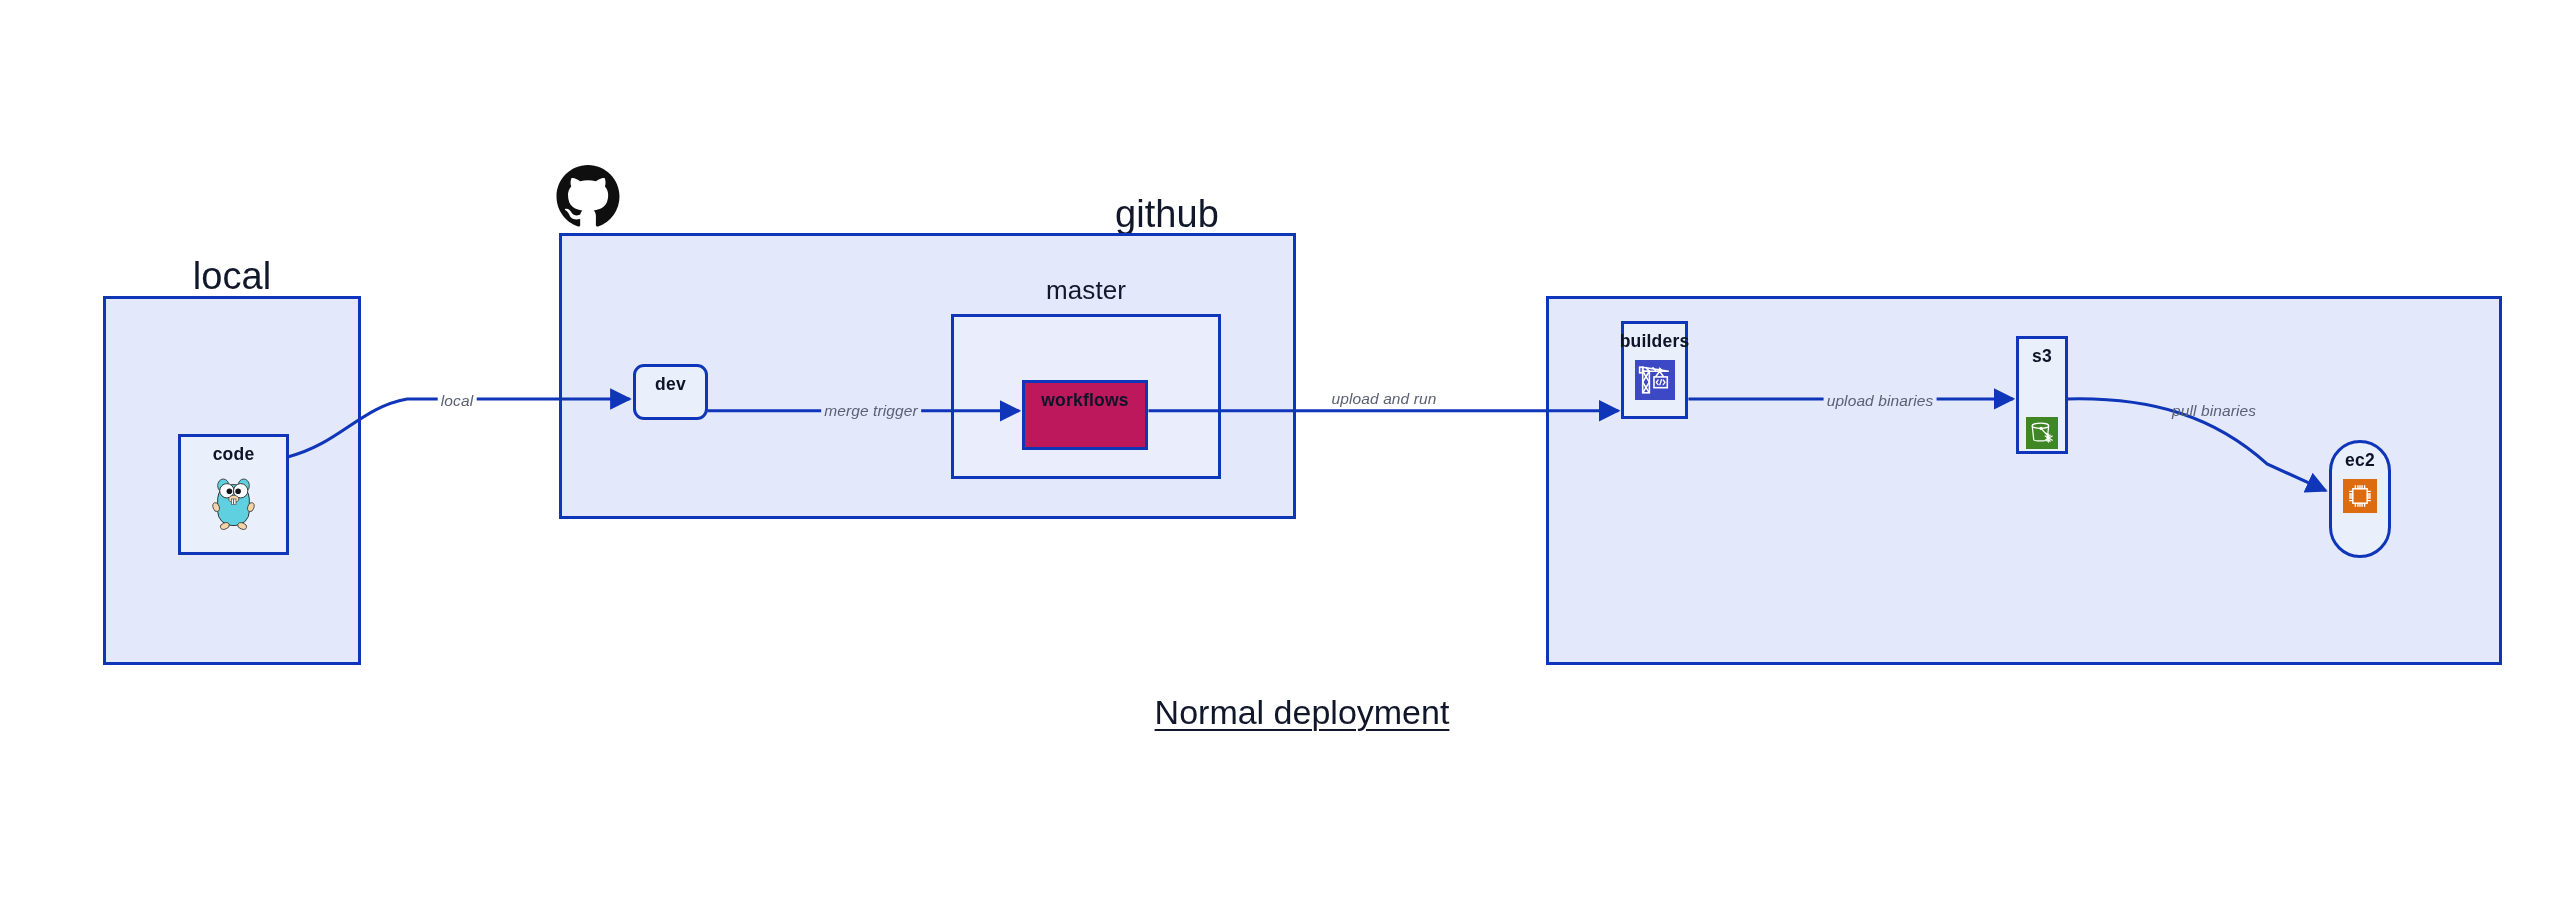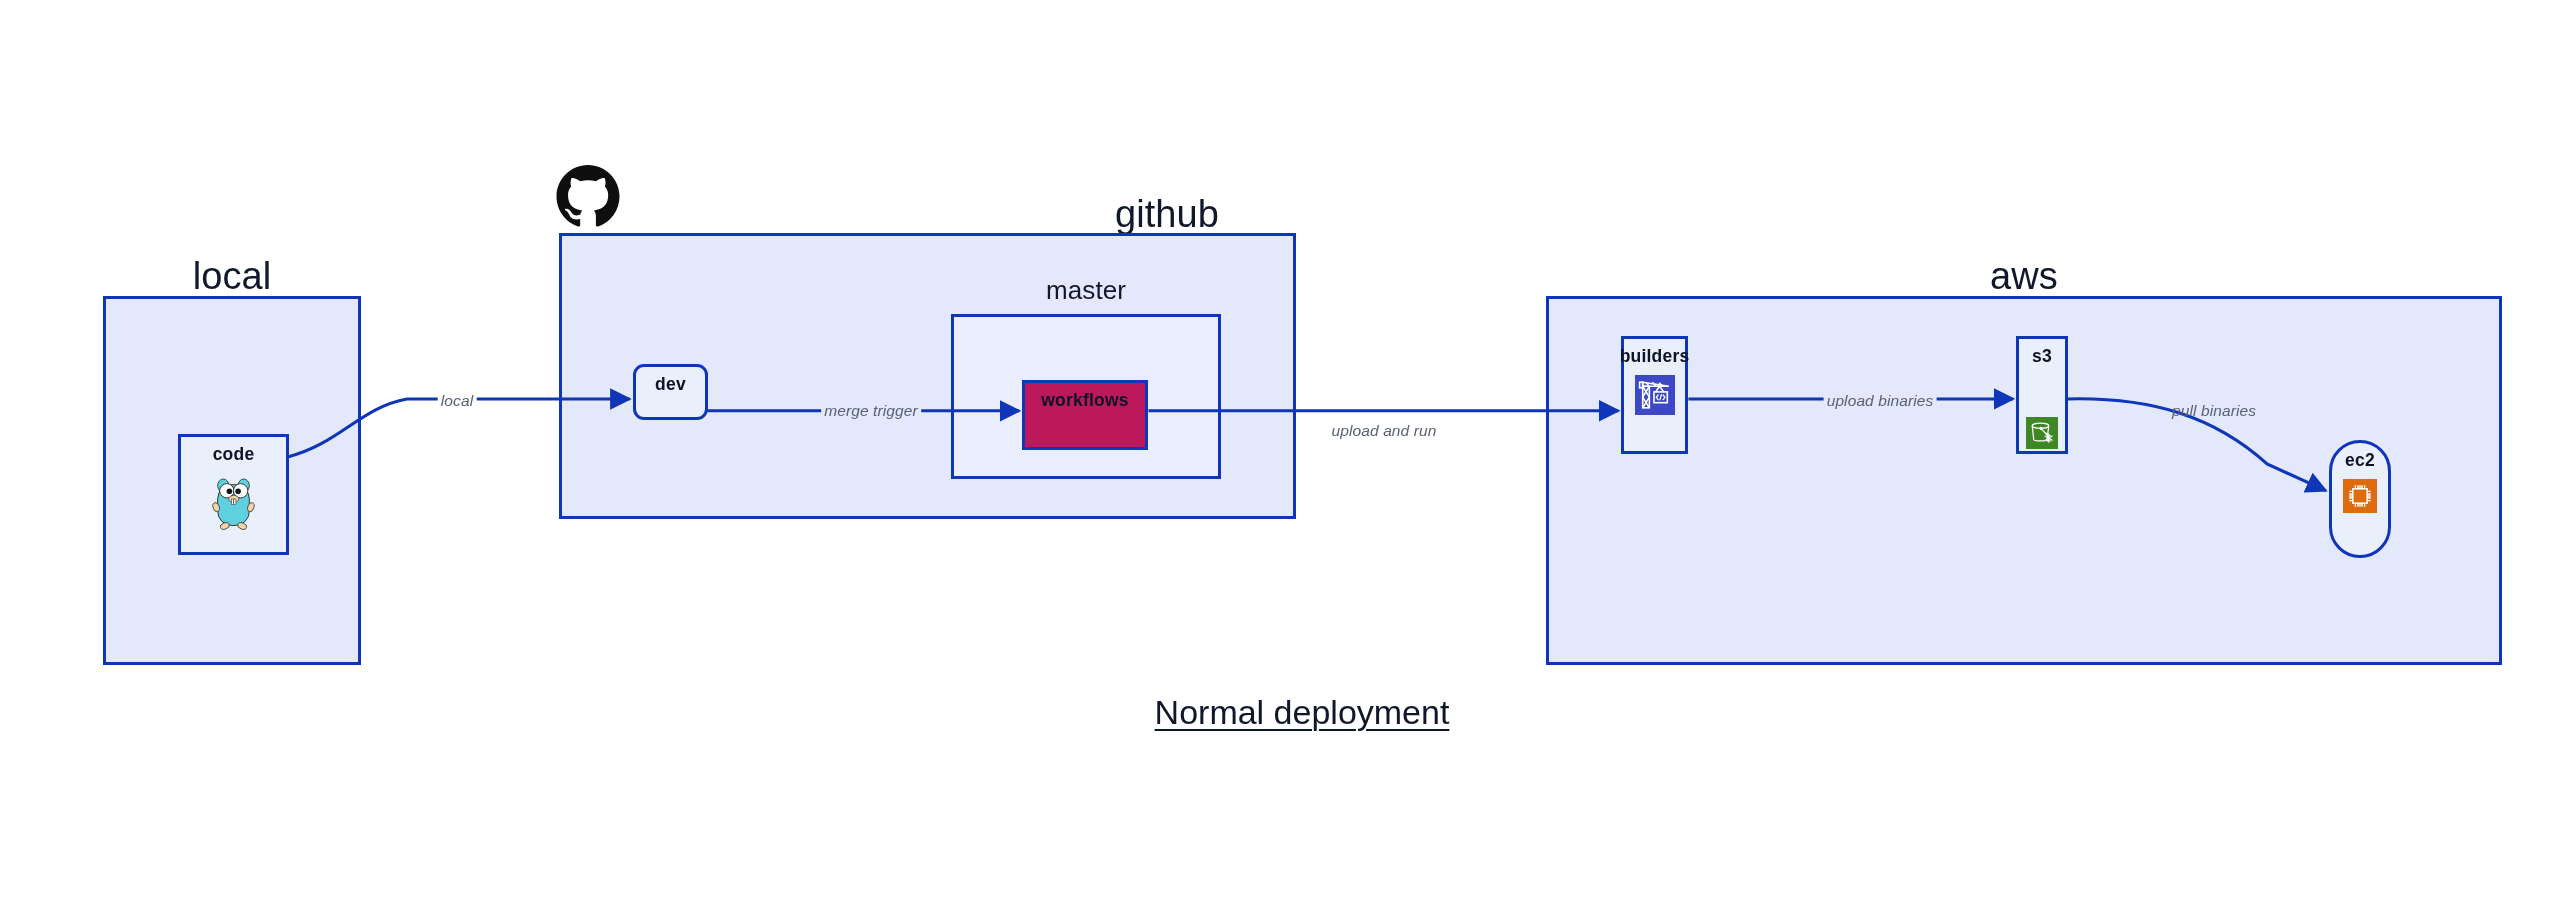--- a/index.html
+++ b/index.html
@@ -164,24 +164,23 @@
     <span class="node-label">dev</span>
   </div>
 
   <div class="group-label" style="left:951px; top:275px; width:270px; font-size:26px;">master</div>
   <div class="group nested" style="left:951px; top:314px; width:270px; height:165px;"></div>
 
   <div class="node" style="left:1022px; top:380px; width:126px; height:70px; background:#be185d;">
     <span class="node-label">workflows</span>
   </div>
 
-  <div class="group-label" style="left:1546px; top:255px; width:956px;">aws</div>
   <div class="group" style="left:1546px; top:296px; width:956px; height:369px;"></div>
 
-  <div class="node" style="left:1621px; top:336px; width:67px; height:118px;">
+  <div class="node" style="left:1621px; top:321px; width:67px; height:98px;">
     <span class="node-label">builders</span>
     <span class="node-icon">
       <svg width="40" height="40" viewBox="0 0 78 78">
         <rect x="0" y="0" width="78" height="78" fill="#3d48c4"></rect>
         <g fill="none" stroke="#ffffff" stroke-width="3.1">
 
           <rect x="15" y="22" width="13" height="42"></rect>
           <path d="M15 22 L28 43 M28 22 L15 43 M15 43 L28 64 M28 43 L15 64"></path>
 
           <rect x="9" y="14" width="6" height="11"></rect>
@@ -263,21 +262,21 @@
 
     <path d="M 3277 774 L 3907 774" fill="none" stroke="#0f35b8" stroke-width="6" marker-end="url(#arrow)"></path>
 
     <path d="M 4013 774 C 4180 770 4300 810 4400 900 L 4514 952" fill="none" stroke="#0f35b8" stroke-width="6" marker-end="url(#arrow)"></path>
   </svg>
 
   <div class="edge-label on-white" style="left:457px; top:401px;">local</div>
 
   <div class="edge-label on-blue" style="left:871px; top:411px;">merge trigger</div>
 
-  <div class="edge-label on-white" style="left:1384px; top:431px;">upload and run</div>
+  <div class="edge-label on-white" style="left:1384px; top:399px;">upload and run</div>
 
   <div class="edge-label on-blue" style="left:1880px; top:401px;">upload binaries</div>
 
   <div class="edge-label no-bg" style="left:2214px; top:411px;">pull binaries</div>
 
   <div id="diagram-title" style="top:693px;">Normal deployment</div>
 
 </div>
 
 

